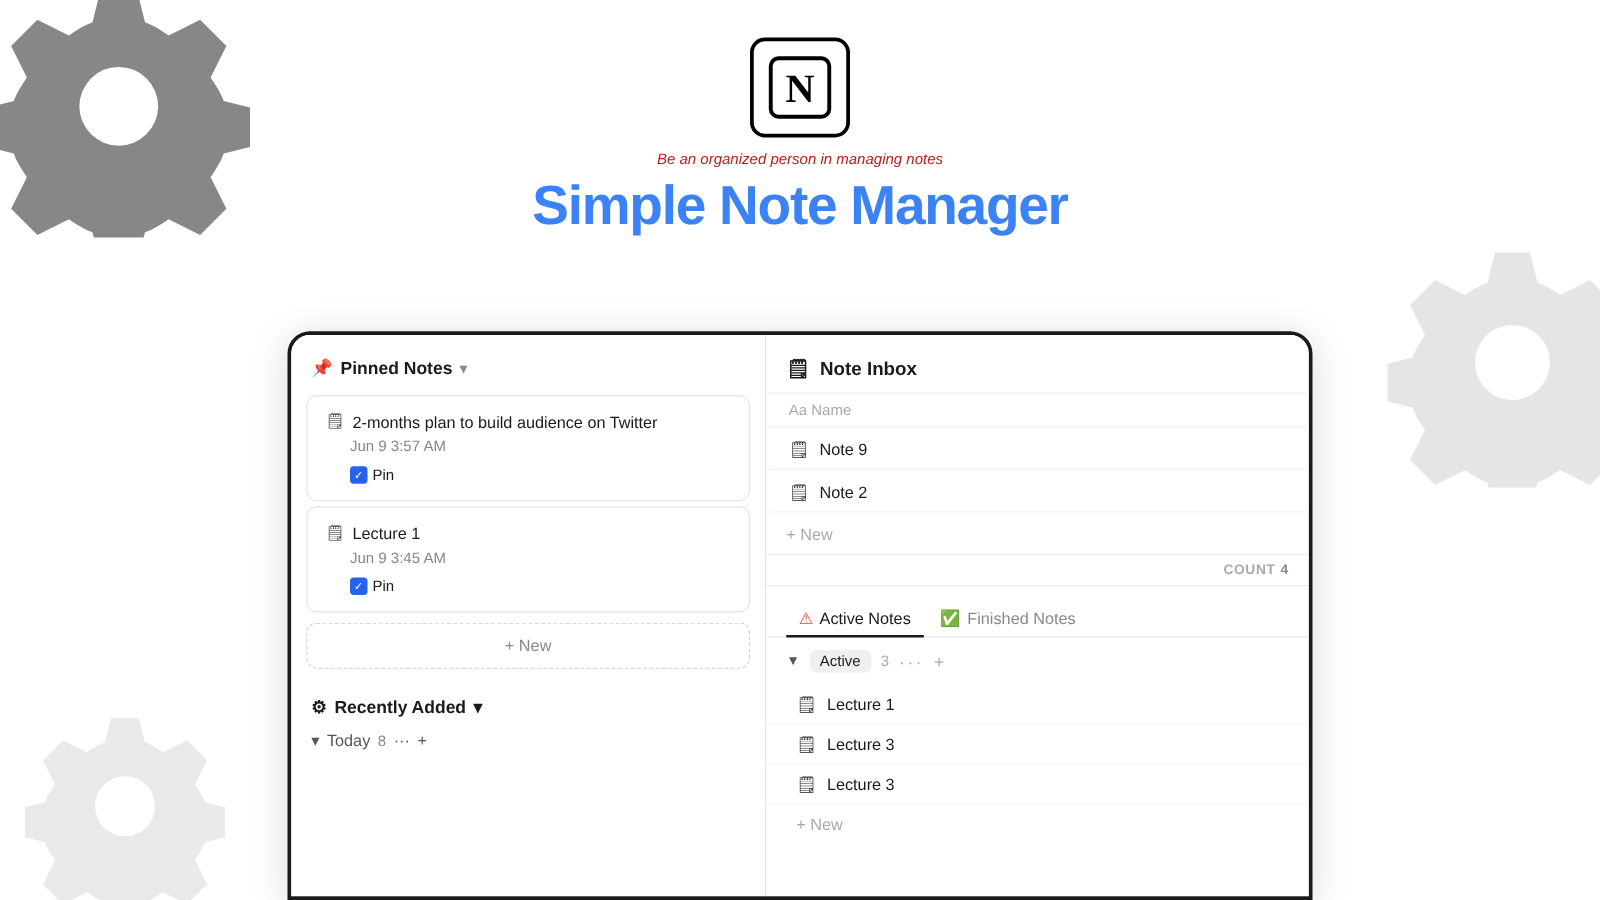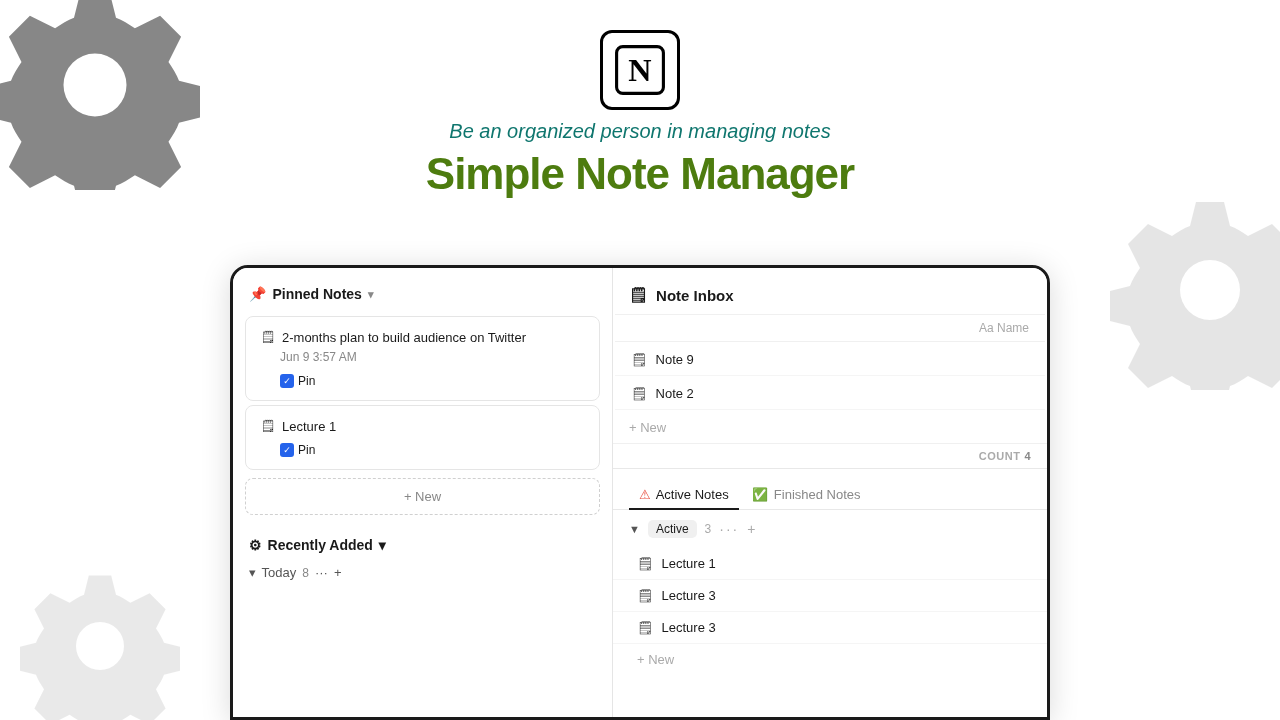--- a/index.html
+++ b/index.html
@@ -41,29 +41,29 @@
       border-radius: 12px;
       display: inline-flex;
       align-items: center;
       justify-content: center;
       background: white;
       margin-bottom: 10px;
     }
 
     .header-tagline {
       font-style: italic;
-      color: #0f766e;
-      font-size: 20px;
+      color: #b91c1c;
+      font-size: 12px;
       margin-bottom: 6px;
     }
 
     .header-title {
       font-size: 44px;
       font-weight: 800;
-      color: #4d7c0f;
+      color: #3b82f6;
       letter-spacing: -1px;
     }
 
     
     .app-window {
       position: absolute;
       top: 265px;
       left: 230px;
       right: 230px;
       bottom: 0;
@@ -209,21 +209,20 @@
       width: 100%;
       margin-top: 8px;
     }
 
     .inbox-col-header {
       padding: 6px 16px;
       font-size: 12px;
       color: #aaa;
       border-bottom: 1px solid #f0f0f0;
       border-top: 1px solid #f0f0f0;
-      text-align: right;
     }
 
     .inbox-row {
       display: flex;
       align-items: center;
       gap: 8px;
       padding: 8px 16px;
       font-size: 13px;
       color: #1a1a1a;
       border-bottom: 1px solid #f5f5f5;
@@ -403,20 +402,21 @@
         <span class="pin-checkbox">✓</span>
         <span>Pin</span>
       </div>
     </div>
 
     <div class="note-card">
       <div class="note-card-title">
         <span class="icon-note">🗒</span>
         <span>Lecture 1</span>
       </div>
+      <div class="note-card-date">Jun 9 3:45 AM</div>
       <div class="pin-badge">
         <span class="pin-checkbox">✓</span>
         <span>Pin</span>
       </div>
     </div>
 
     <div class="new-btn">
       <span>+ New</span>
     </div>
 

